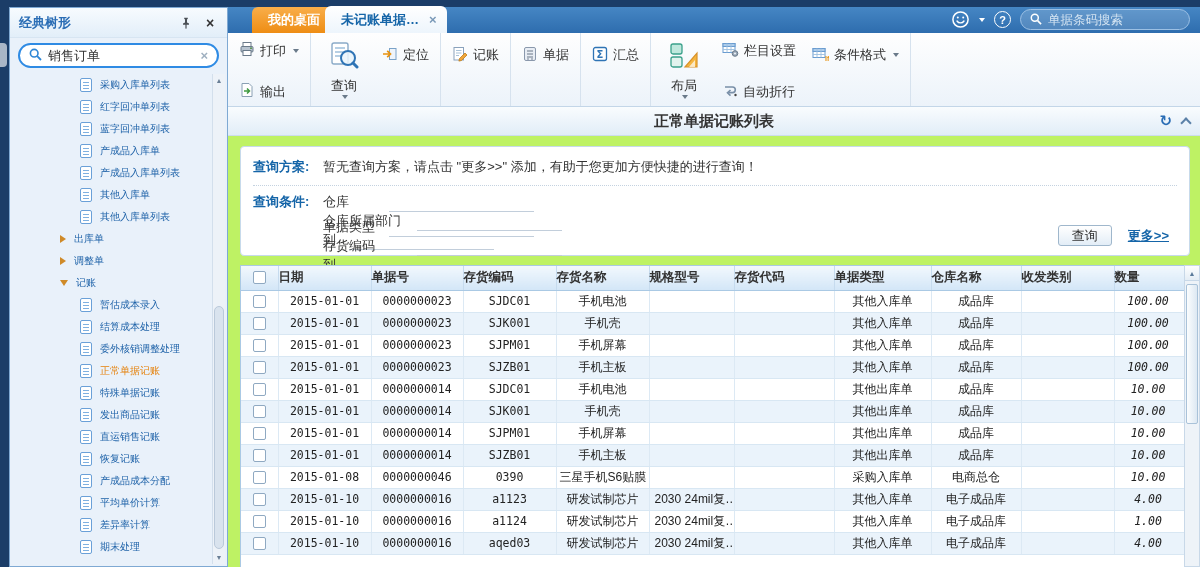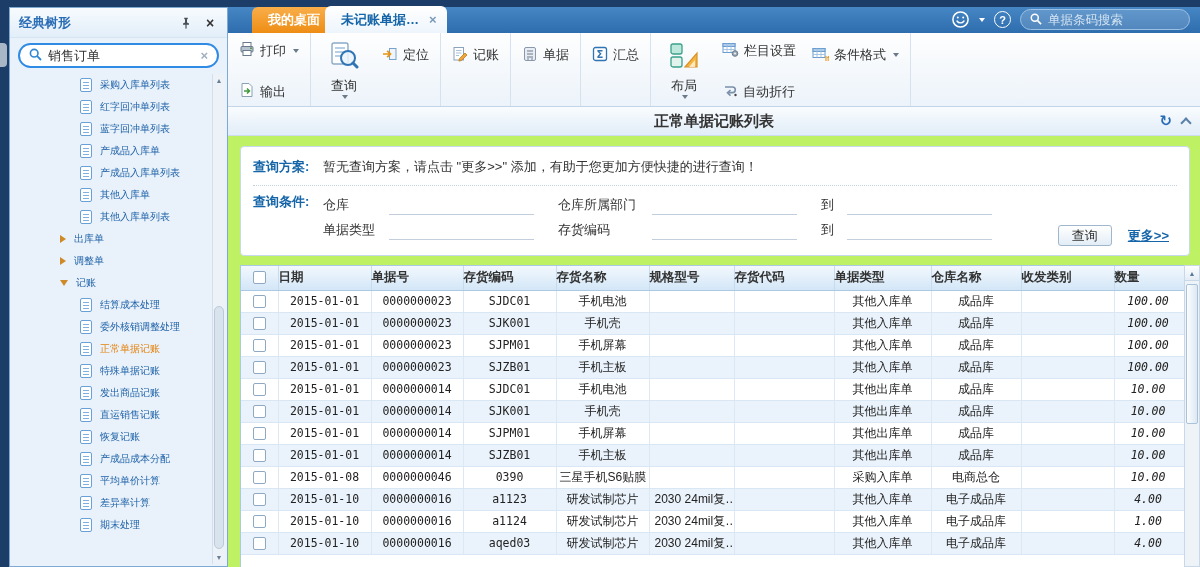--- a/index.html
+++ b/index.html
@@ -70,21 +70,21 @@
   .collapse { position:absolute; right:10px; top:12px; width:8px; height:8px; border-top:2px solid #5b81a8; border-left:2px solid #5b81a8; transform:rotate(45deg); cursor:pointer; }
 
   
   .content { position:absolute; left:228px; right:0; top:136px; bottom:0; background:#bef264; }
   .qcard { position:absolute; left:12px; right:10px; top:10px; height:110px; background:#fff; border:1px solid #c7daeb; border-radius:4px; }
   .qrow { display:flex; padding:11px 10px 0 12px; }
   .qlabel { width:70px; flex:none; color:#1565a8; font-weight:bold; font-size:13px; }
   .qtext { color:#333; font-size:13px; }
   .qsep { margin:9px 12px 7px 12px; border-top:1px dotted #c4d2e0; }
   .qcond { display:flex; padding-left:12px; }
-  .qfrow { display:flex; align-items:center; height:25px; }
+  .qfrow { display:flex; align-items:flex-start; height:25px;flex-direction:column; }
   .qfield { display:flex; align-items:flex-end; margin-right:24px; }
   .flabel { font-size:13px; color:#333; margin-right:10px; padding-bottom:1px; }
   .qfield:nth-child(1) .flabel { min-width:56px; }
   .qfield:nth-child(2) .flabel { min-width:84px; }
   .qfield:nth-child(3) .flabel { min-width:16px; }
   .fline { width:145px; border-bottom:1px solid #c2cedb; height:16px; }
   .qactions { position:absolute; right:20px; bottom:9px; display:flex; align-items:center; gap:16px; }
   .qbtn { width:54px; height:21px; border:1px solid #9fb7cc; border-radius:3px; background:linear-gradient(#fff,#e3edf6); font-size:13px; color:#333; text-align:center; line-height:19px; cursor:pointer; }
   .qmore { color:#1565a8; font-weight:bold; font-size:13px; text-decoration:underline; cursor:pointer; }
 
@@ -164,20 +164,24 @@
           <span class="tri tri-right"></span>
           <span class="tree-label">出库单</span>
         </div>
         <div class="tree-item collapsed">
           <span class="tri tri-right"></span>
           <span class="tree-label">调整单</span>
         </div>
         <div class="tree-item expanded">
           <span class="tri tri-down"></span>
           <span class="tree-label">记账</span>
+        </div>
+        <div class="tree-item leaf">
+          <span class="doc-icon"></span>
+          <span class="tree-label">暂估成本录入</span>
         </div>
         <div class="tree-item leaf">
           <span class="doc-icon"></span>
           <span class="tree-label">结算成本处理</span>
         </div>
         <div class="tree-item leaf">
           <span class="doc-icon"></span>
           <span class="tree-label">委外核销调整处理</span>
         </div>
         <div class="tree-item leaf selected">

